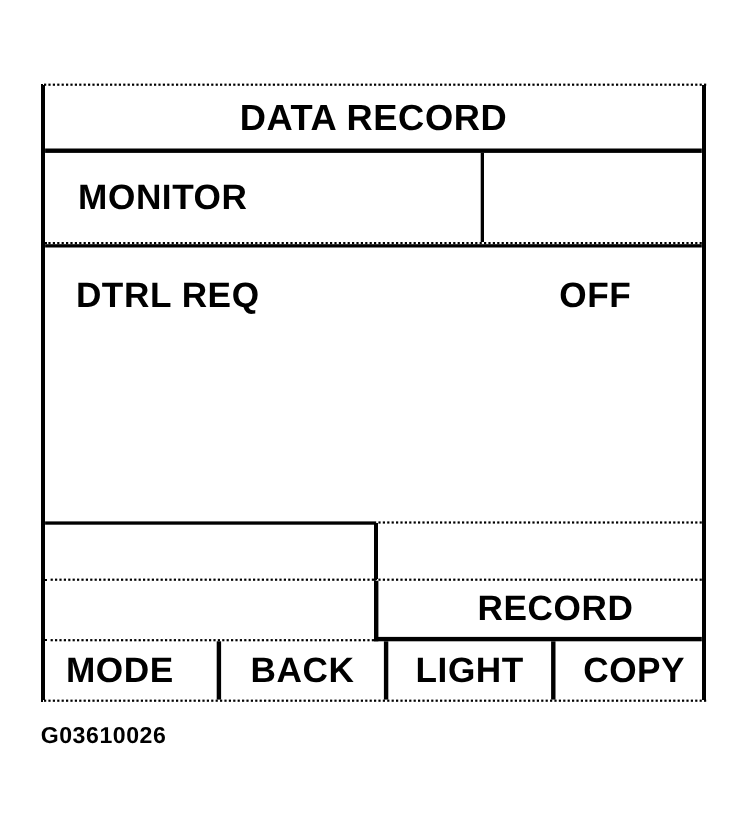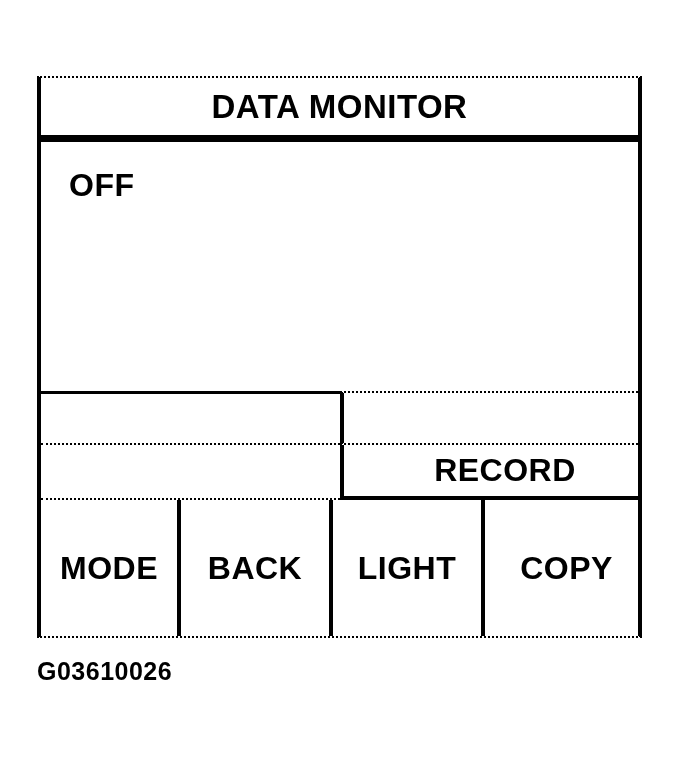--- a/index.html
+++ b/index.html
@@ -80,45 +80,50 @@
     flex: 1;
     border-left: 4px solid #000;
     border-bottom: 4px solid #000;
     display: flex; align-items: center; justify-content: center; padding-left: 28px;
   }
   .button-row { flex: 1; display: flex; align-items: stretch; }
   .button-cell {
     display: flex; align-items: center; justify-content: center;
   }
   .btn-mode  { width: 136px; }
-  .btn-back  { width: 152px; border-left: 4px solid #000; }
+  .btn-back  { width: 152px; border-left: 4px solid #000; margin-left: 20px; }
   .btn-light { width: 152px; border-left: 4px solid #000; }
   .btn-copy  { flex: 1;      border-left: 4px solid #000; padding-left: 10px; }
 
   
   .caption {
     position: absolute;
     left: 37px; top: 657px;
-    font-size: 25px;
+    font-size: 21px;
     font-weight: bold;
     letter-spacing: 0.5px;
   }
 </style>
 </head>
 <body>
 
 <div id="page">
 
   <div class="screen">
 
-    <div class="title-row">DATA MONITOR</div>
+    <div class="title-row">DATA RECORD</div>
 
+    <div class="monitor-row">
+      <div class="monitor-cell">MONITOR</div>
+      <div class="monitor-value-cell"></div>
+    </div>
 
     <div class="data-area">
       <div class="data-line">
+        <span>DTRL REQ</span>
         <span>OFF</span>
       </div>
     </div>
 
     <div class="mid-row1">
       <div class="left-cell"></div>
       <div class="right-cell"></div>
     </div>
 
     <div class="record-row">

